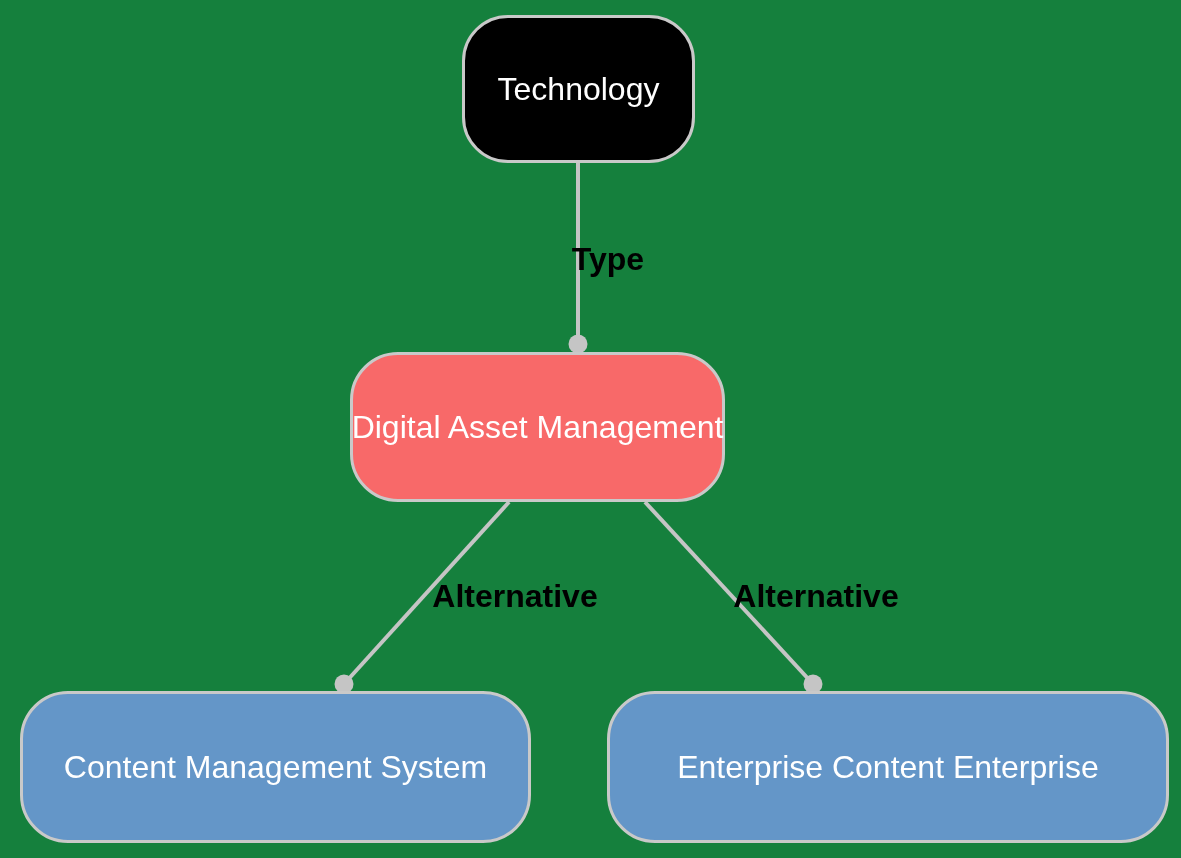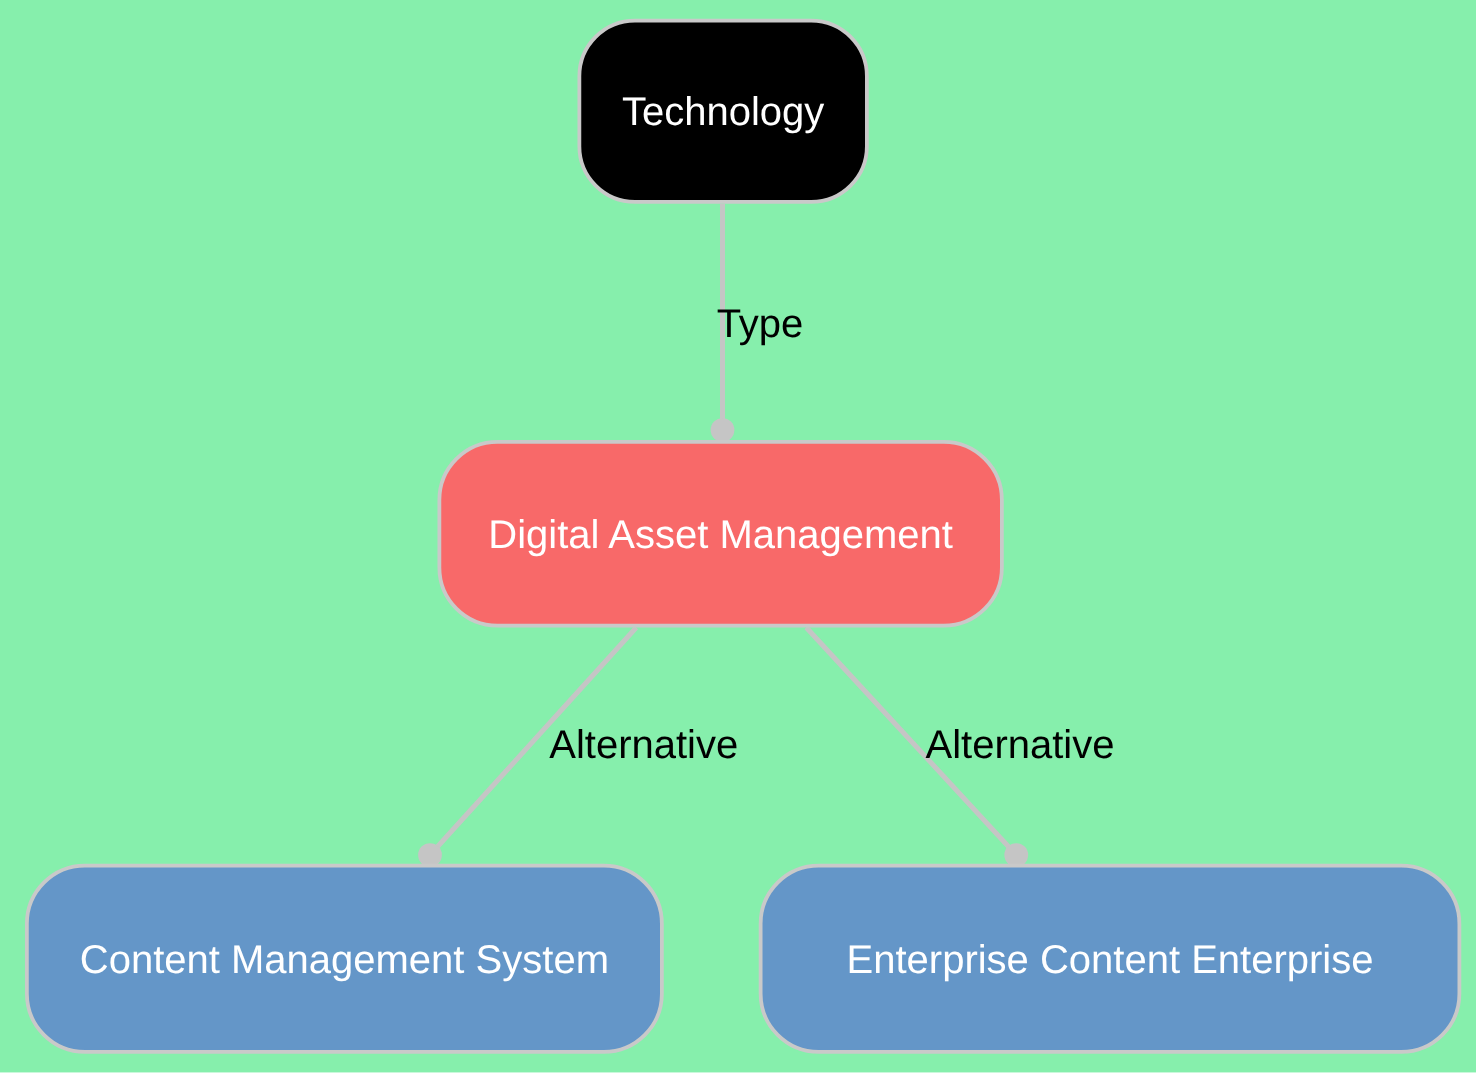--- a/index.html
+++ b/index.html
@@ -5,21 +5,21 @@
   html, body {
     margin: 0;
     padding: 0;
     background: #ffffff;
     font-family: "Liberation Sans", sans-serif;
   }
   .canvas {
     position: relative;
     width: 1181px;
     height: 858px;
-    background: #86efac;
+    background: #15803d;
     overflow: hidden;
   }
   .edges-layer {
     position: absolute;
     left: 0;
     top: 0;
   }
   .node {
     position: absolute;
     box-sizing: border-box;
@@ -36,40 +36,41 @@
     cursor: pointer;
   }
   .node-technology {
     left: 462px; top: 15px;
     width: 233px; height: 148px;
     background: #000000;
     border-radius: 46px;
   }
   .node-dam {
     left: 350px; top: 352px;
-    width: 453px; height: 150px;
+    width: 375px; height: 150px;
     background: #f86969;
     justify-content: center;
   }
   .node-cms {
     left: 20px; top: 691px;
     width: 511px; height: 152px;
     background: #6496c8;
   }
   .node-ecm {
     left: 607px; top: 691px;
     width: 562px; height: 152px;
     background: #6496c8;
   }
   .edge-label {
     position: absolute;
     transform: translate(-50%, -50%);
     font-size: 32px;
     color: #000000;
     white-space: nowrap;
+    font-weight: bold;
   }
   .edge-label-type { left: 608px; top: 259px; }
   .edge-label-alt-left { left: 515px; top: 596px; }
   .edge-label-alt-right { left: 816px; top: 596px; }
 </style>
 </head>
 <body>
 
 <div class="canvas">
 

